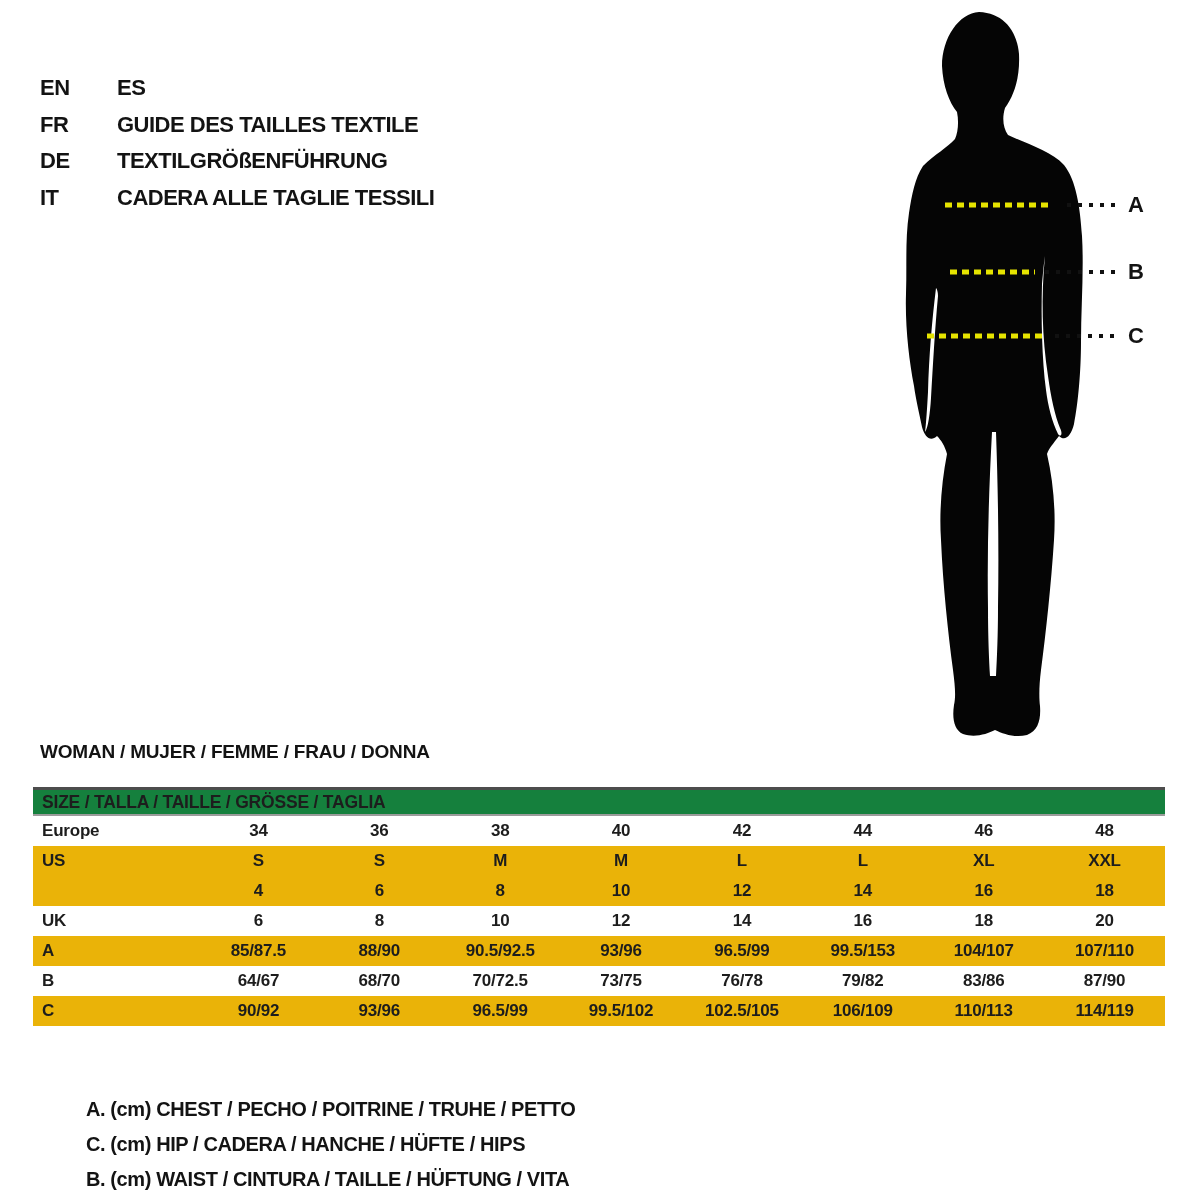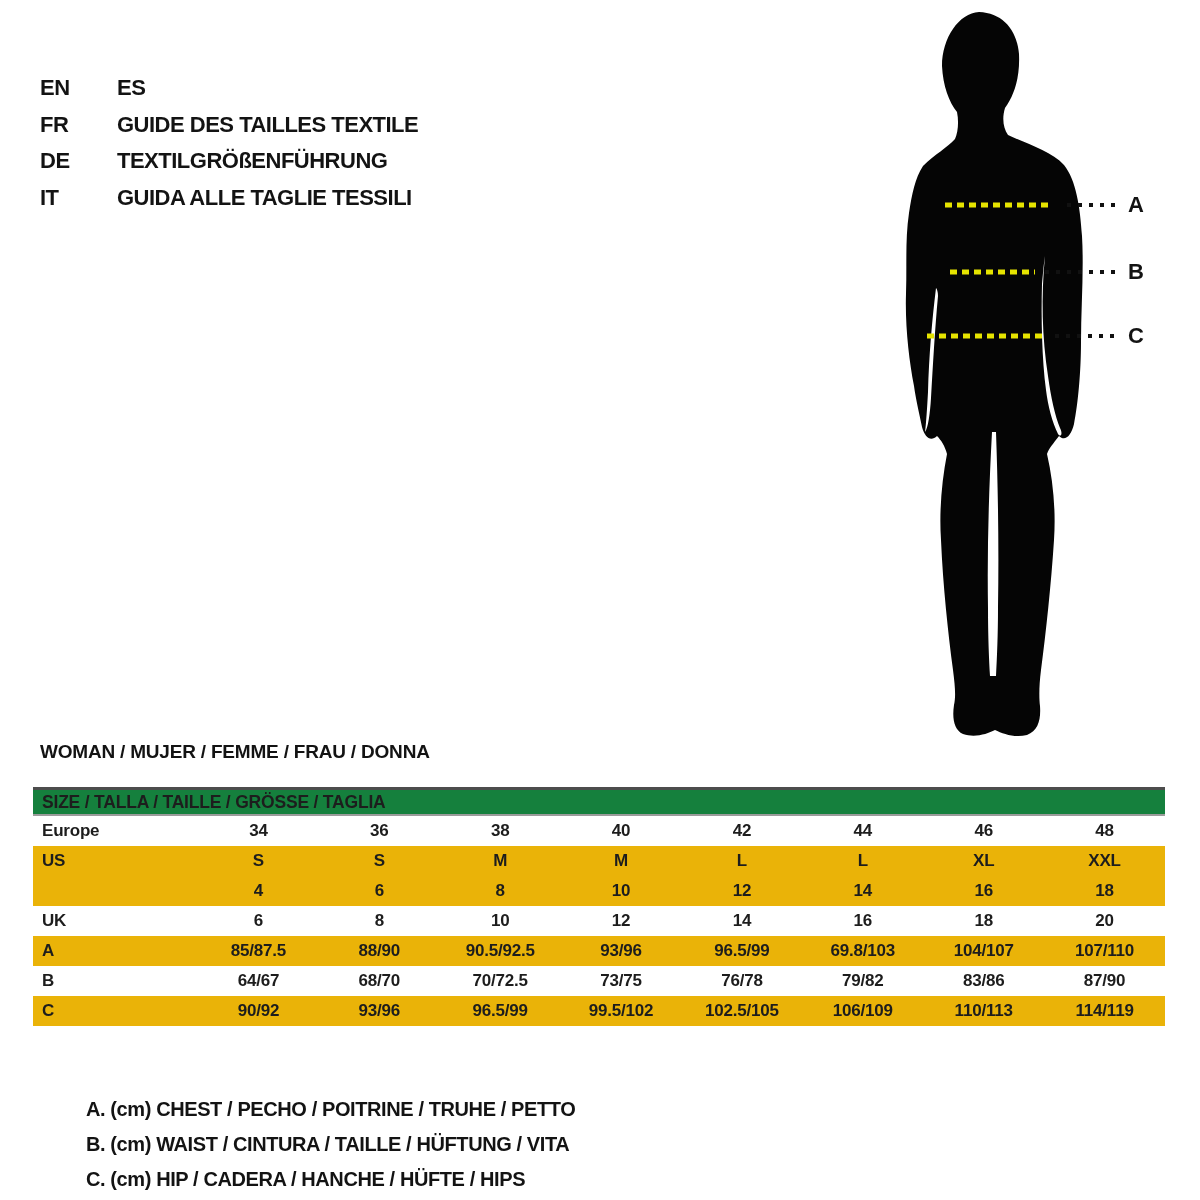--- a/index.html
+++ b/index.html
@@ -43,21 +43,21 @@
 <div class="page">
 
   <div class="lang-list">
     <div>EN</div>
     <div>ES</div>
     <div>FR</div>
     <div>GUIDE DES TAILLES TEXTILE</div>
     <div>DE</div>
     <div>TEXTILGRÖßENFÜHRUNG</div>
     <div>IT</div>
-    <div>GUIDA ALLE TAGLIE TESSILI</div>
+    <div>CADERA ALLE TAGLIE TESSILI</div>
   </div>
 
   <svg class="figure-svg" viewBox="0 0 225 735" aria-hidden="true">
     <path fill="#050505" d="
       M84,4
       C108,5 122,22 124,46
       C125,68 120,86 110,100
       C107,110 108,120 113,127
       C132,136 156,143 169,157
       C181,172 185,198 187,228
@@ -158,21 +158,21 @@
           <div class="tcell">18</div>
           <div class="tcell">20</div>
         </div>
         <div class="trow striped">
           <div class="tcell label">A</div>
           <div class="tcell">85/87.5</div>
           <div class="tcell">88/90</div>
           <div class="tcell">90.5/92.5</div>
           <div class="tcell">93/96</div>
           <div class="tcell">96.5/99</div>
-          <div class="tcell">69.8/103</div>
+          <div class="tcell">99.5/153</div>
           <div class="tcell">104/107</div>
           <div class="tcell">107/110</div>
         </div>
         <div class="trow">
           <div class="tcell label">B</div>
           <div class="tcell">64/67</div>
           <div class="tcell">68/70</div>
           <div class="tcell">70/72.5</div>
           <div class="tcell">73/75</div>
           <div class="tcell">76/78</div>
@@ -189,17 +189,17 @@
           <div class="tcell">102.5/105</div>
           <div class="tcell">106/109</div>
           <div class="tcell">110/113</div>
           <div class="tcell">114/119</div>
         </div>
       </div>
   </div>
 
   <div class="legend">
     <div>A. (cm) CHEST / PECHO / POITRINE / TRUHE / PETTO</div>
+    <div>C. (cm) HIP / CADERA / HANCHE / HÜFTE / HIPS</div>
     <div>B. (cm) WAIST / CINTURA / TAILLE / HÜFTUNG / VITA</div>
-    <div>C. (cm) HIP / CADERA / HANCHE / HÜFTE / HIPS</div>
   </div>
 
 </div>
 
 </body></html>

